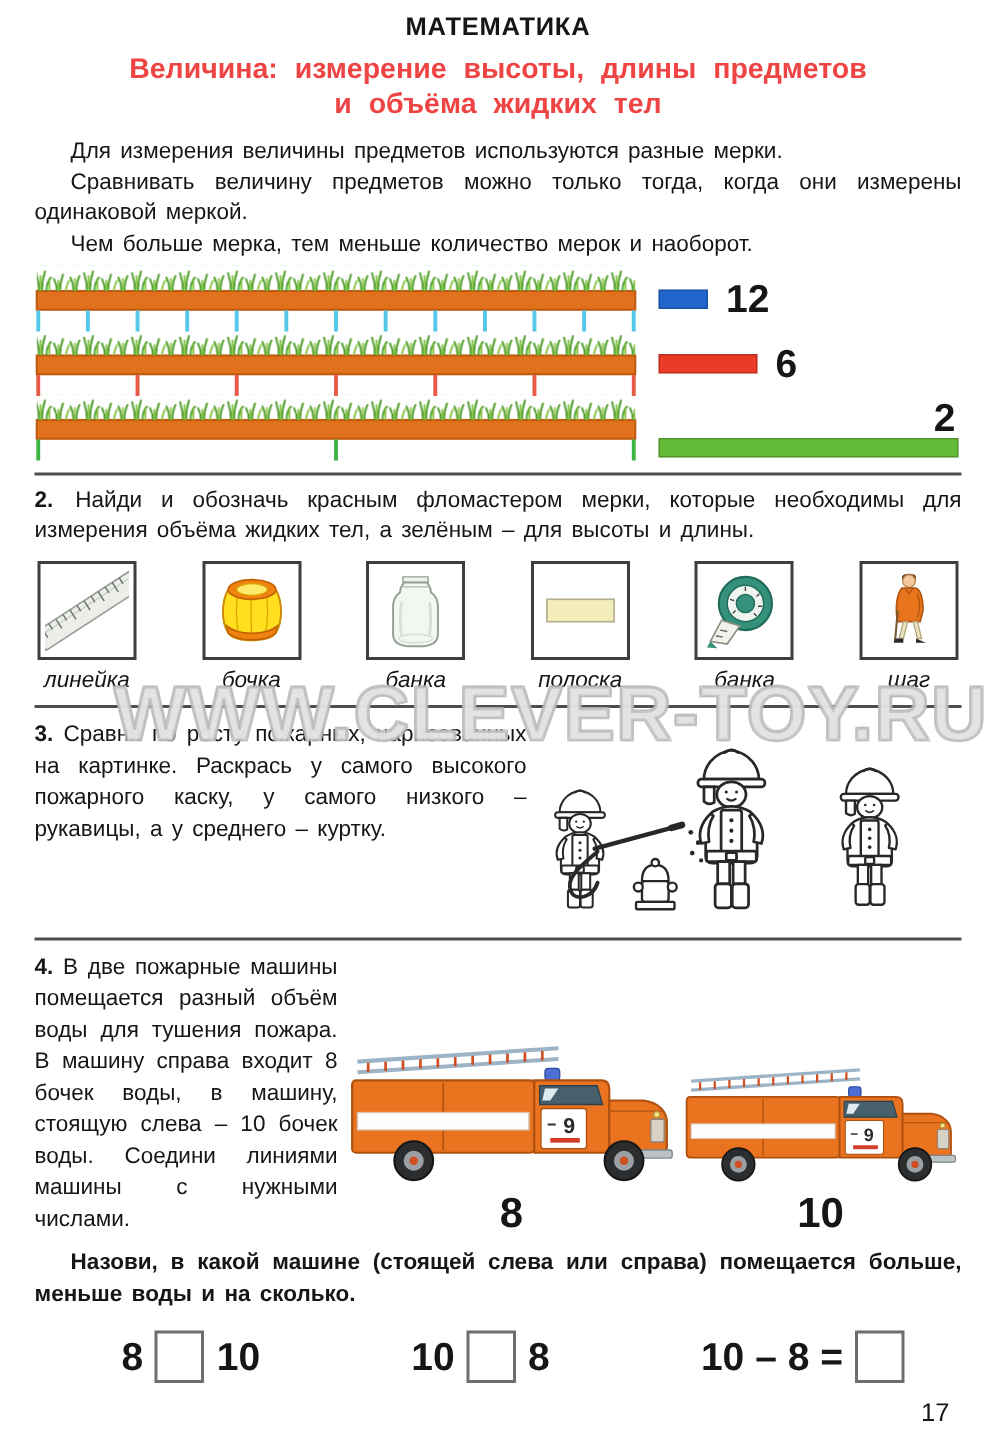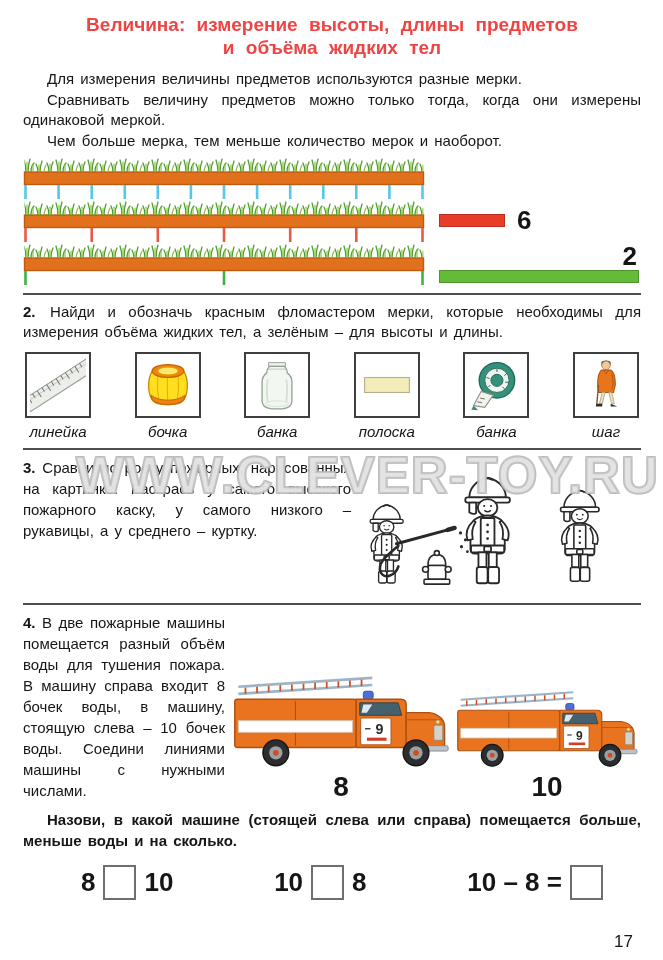--- a/index.html
+++ b/index.html
@@ -112,20 +112,21 @@
       <circle cx="209" cy="95" r="7.5" fill="#9aa0a4"></circle>
         <circle cx="209" cy="95" r="3.2" fill="#cf4f22"></circle>
     </g>
   </defs>
 </svg>
 
 <div class="page">
 
   <div class="watermark">WWW.CLEVER-TOY.RU</div>
 
+  <h1 class="title">МАТЕМАТИКА</h1>
 
   <div class="subtitle">
     <div>Величина: измерение высоты, длины предметов</div>
     <div>и объёма жидких тел</div>
   </div>
 
   <div class="intro">
     <p>Для измерения величины предметов используются разные мерки.</p>
     <p>Сравнивать величину предметов можно только тогда, когда они измерены одинаковой меркой.</p>
     <p>Чем больше мерка, тем меньше количество мерок и наоборот.</p>
@@ -146,20 +147,24 @@
             <line x1="167.9" x2="167.9" y1="30" y2="44" stroke="#54c8e8" stroke-width="2.6"></line>
             <line x1="201.0" x2="201.0" y1="30" y2="44" stroke="#54c8e8" stroke-width="2.6"></line>
             <line x1="234.1" x2="234.1" y1="30" y2="44" stroke="#54c8e8" stroke-width="2.6"></line>
             <line x1="267.2" x2="267.2" y1="30" y2="44" stroke="#54c8e8" stroke-width="2.6"></line>
             <line x1="300.3" x2="300.3" y1="30" y2="44" stroke="#54c8e8" stroke-width="2.6"></line>
             <line x1="333.3" x2="333.3" y1="30" y2="44" stroke="#54c8e8" stroke-width="2.6"></line>
             <line x1="366.4" x2="366.4" y1="30" y2="44" stroke="#54c8e8" stroke-width="2.6"></line>
             <line x1="399.5" x2="399.5" y1="30" y2="44" stroke="#54c8e8" stroke-width="2.6"></line>
           </g>
       </svg>
+      <div class="sample">
+        <div class="sample-bar" style="width: 33px; background: rgb(33, 102, 204);"></div>
+        <span class="sample-num">12</span>
+      </div>
     </div>
     <div class="dorozhka-row">
       <svg class="strip" width="402" height="45" viewBox="0 0 402 45">
         <rect x="1.5" y="17" width="399" height="12.5" fill="#e2711d" stroke="#c05a0e" stroke-width="1.4"></rect>
         <rect x="1.5" y="0" width="399" height="17" fill="url(#grasspat)"></rect>
         <g class="ticks">
             <line x1="2.5" x2="2.5" y1="30" y2="44" stroke="#e85a46" stroke-width="2.6"></line>
             <line x1="68.7" x2="68.7" y1="30" y2="44" stroke="#e85a46" stroke-width="2.6"></line>
             <line x1="134.8" x2="134.8" y1="30" y2="44" stroke="#e85a46" stroke-width="2.6"></line>
             <line x1="201.0" x2="201.0" y1="30" y2="44" stroke="#e85a46" stroke-width="2.6"></line>

